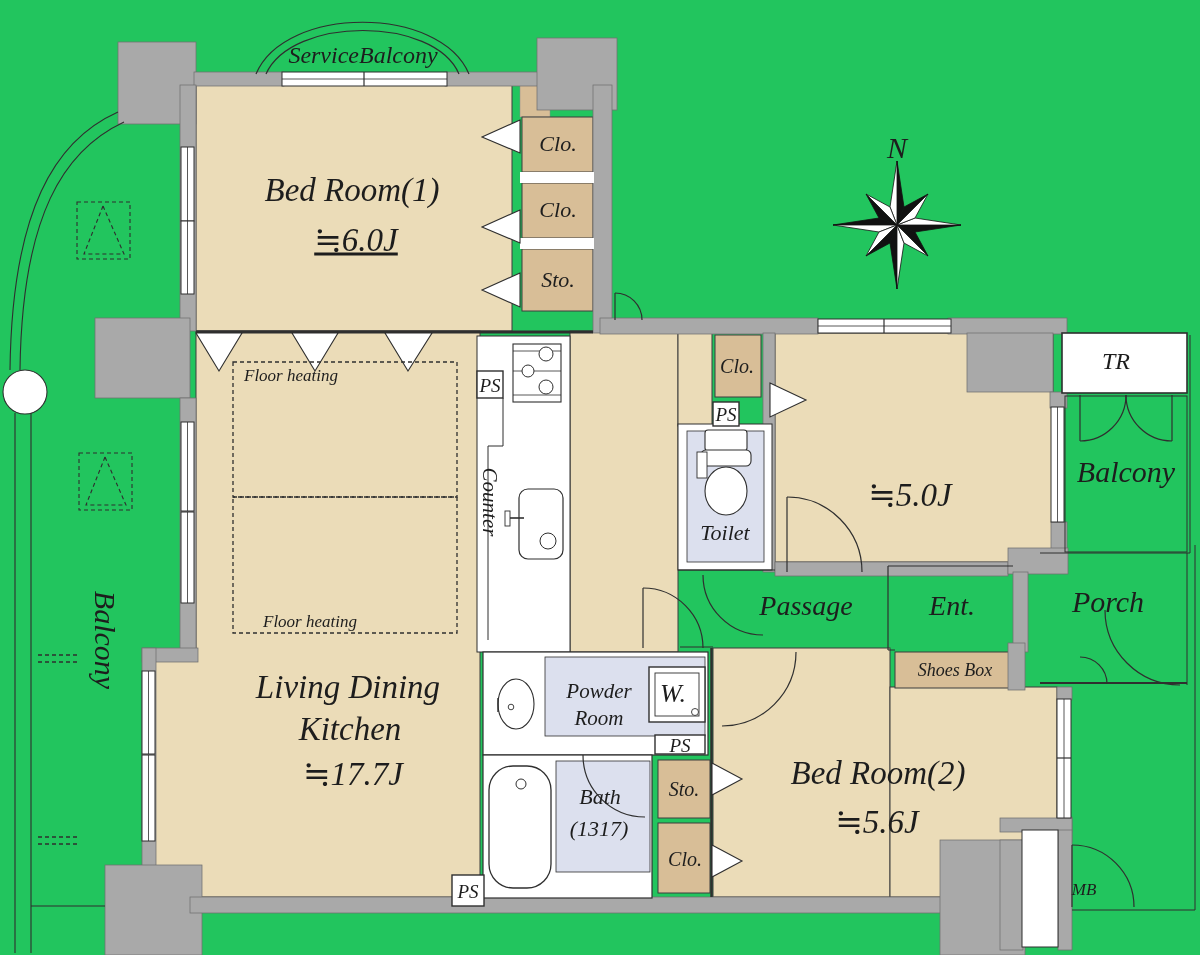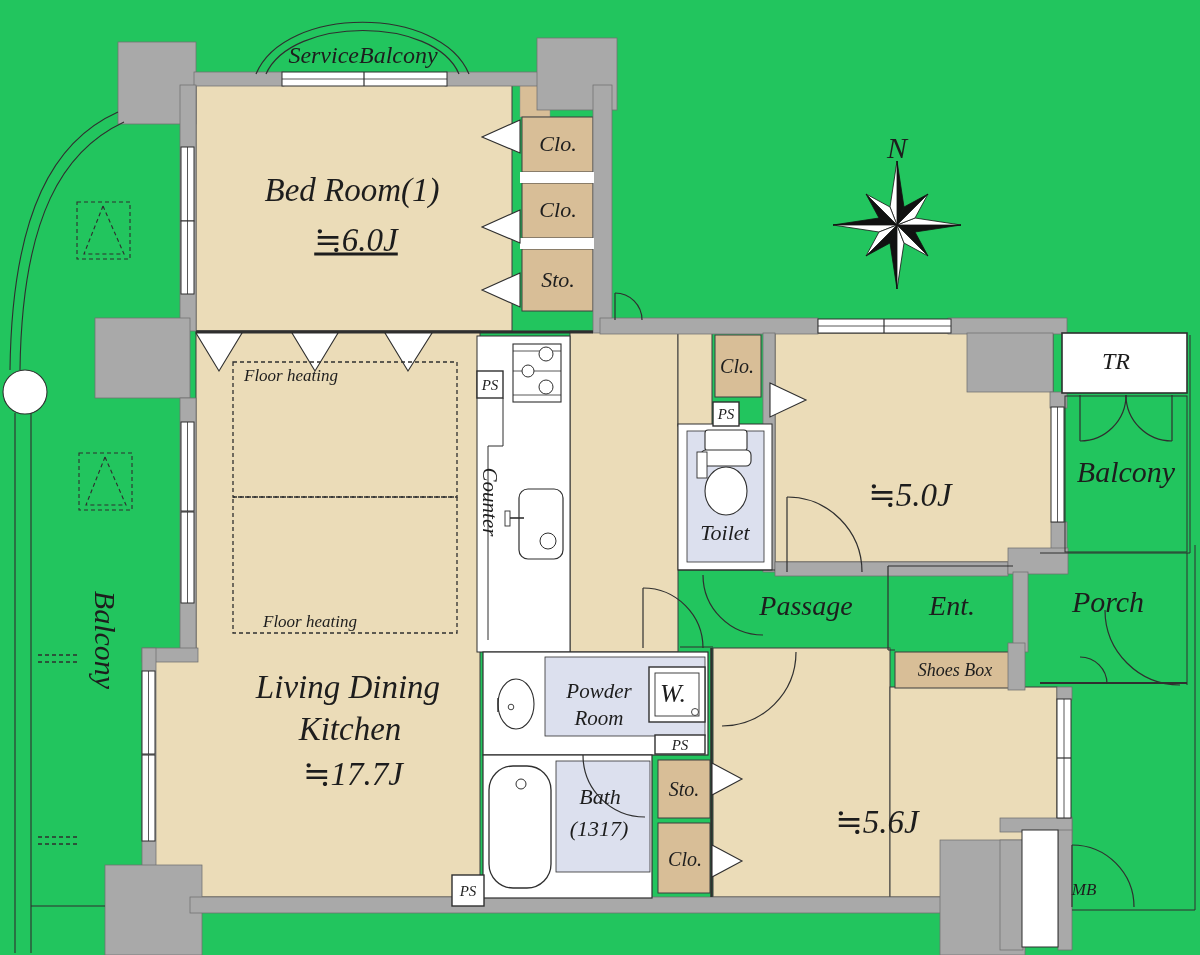--- a/index.html
+++ b/index.html
@@ -2,21 +2,21 @@
 <html><head>
 <meta charset="utf-8">
 <style>
   html,body{margin:0;padding:0;background:#fff;}
   #plan{position:relative;width:1200px;height:955px;background:#22c55e;overflow:hidden;
         font-family:"Liberation Serif","DejaVu Serif",serif;}
   #plan svg{position:absolute;left:0;top:0;pointer-events:none;}
   .lbl{position:absolute;transform:translate(-50%,-50%);font-style:italic;color:#1d1d1d;
        white-space:nowrap;line-height:1;}
   .vert{transform:translate(-50%,-50%) rotate(90deg);}
-  .f13{font-size:15px;} .f17{font-size:17px;} .f18{font-size:18px;} .f20{font-size:20px;}
+  .f13{font-size:19px;} .f17{font-size:17px;} .f18{font-size:18px;} .f20{font-size:20px;}
   .f21{font-size:21px;} .f22{font-size:22px;} .f24{font-size:24px;} .f26{font-size:26px;}
   .f28{font-size:28px;} .f30{font-size:30px;} .f33{font-size:33px;}
 </style>
 </head>
 <body>
 
 <div id="plan">
 
 <svg width="1200" height="955" viewBox="0 0 1200 955">
 
@@ -294,16 +294,17 @@
   <div class="lbl f33" style="left:348px;top:687px;">Living Dining</div>
   <div class="lbl f33" style="left:350px;top:729px;text-align:center;">Kitchen</div>
   <div class="lbl f33" style="left:353px;top:774px;">≒17.7J</div>
   <div class="lbl f21" style="left:599px;top:691px;">Powder</div>
   <div class="lbl f21" style="left:599px;top:718px;text-align:center;">Room</div>
   <div class="lbl f26" style="left:673px;top:694px;">W.</div>
   <div class="lbl f22" style="left:600px;top:797px;">Bath</div>
   <div class="lbl f22" style="left:599px;top:829px;">(1317)</div>
   <div class="lbl f20" style="left:684px;top:789px;">Sto.</div>
   <div class="lbl f20" style="left:685px;top:859px;">Clo.</div>
+  <div class="lbl f33" style="left:878px;top:773px;">Bed Room(2)</div>
   <div class="lbl f33" style="left:877px;top:815px;margin-top:7px;">≒5.6J</div>
   <div class="lbl vert f30" style="left:105px;top:640px;">Balcony</div>
   <div class="lbl f17" style="left:1040px;top:889px;margin-left:44px;">MB</div>
 </div>
 
 </body></html>

